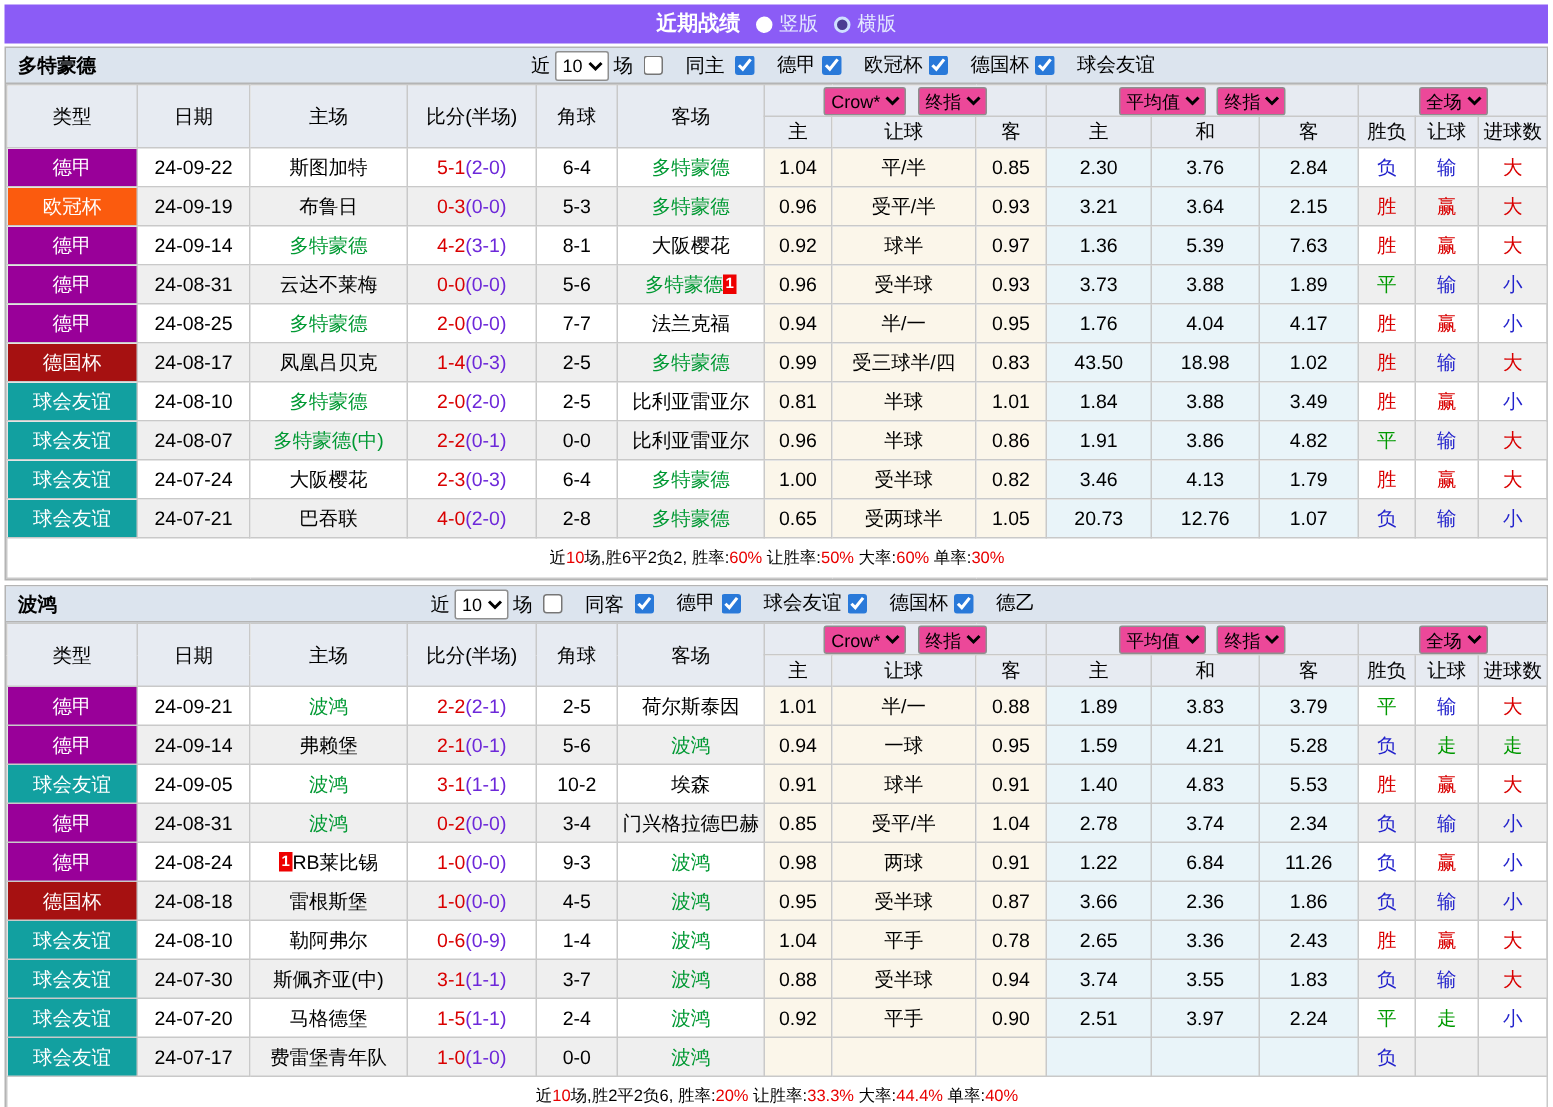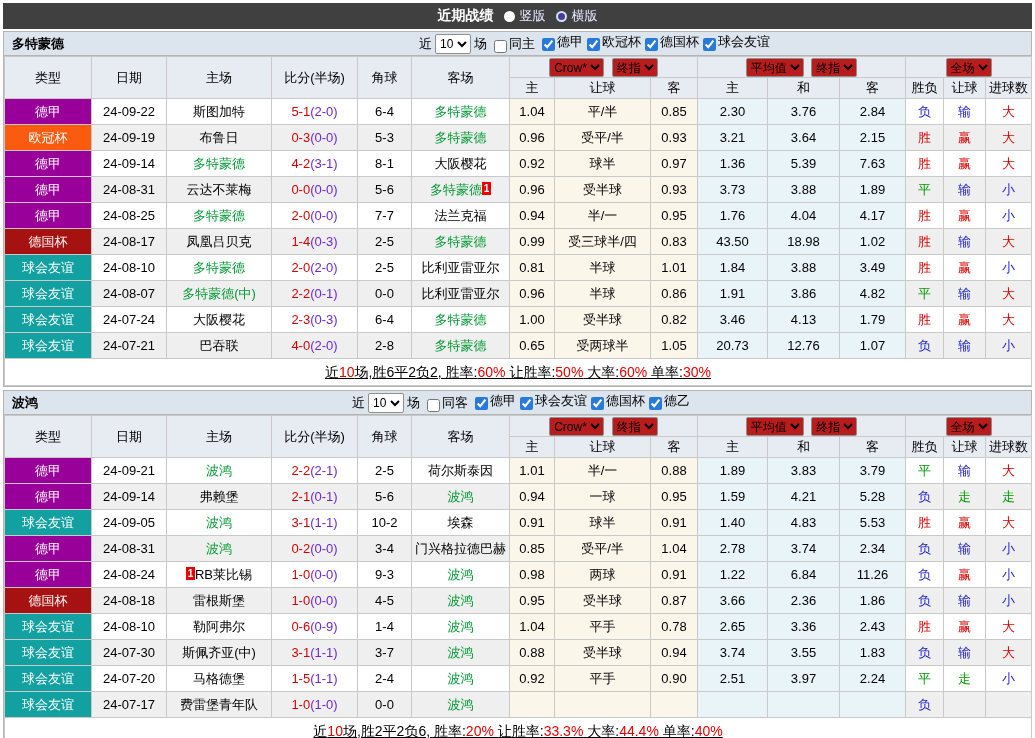--- a/index.html
+++ b/index.html
@@ -1,68 +1,68 @@
 <!DOCTYPE html>
 <html><head>
 <meta charset="utf-8">
 <style>
   * { box-sizing: border-box; }
   html,body { margin:0; padding:0; background:#fff; }
   body { width:1035px; font-family:"Liberation Sans","DejaVu Sans",sans-serif; color:#000; }
   .page { padding:3px; }
 
   
-  .topbar { background:#404040; height:26px; display:flex; align-items:center; justify-content:center;
+  .topbar { background:#8b5cf6; height:26px; display:flex; align-items:center; justify-content:center;
             gap:10px; margin-bottom:2px; }
   .topbar .title { color:#fff; font-weight:bold; font-size:14px; }
   .radio-group { display:flex; align-items:center; gap:5px; color:#e4e9ff; font-size:13px; }
   .radio-dot { display:inline-block; width:11px; height:11px; border-radius:50%; background:#fff; }
   .radio-ring { display:inline-block; width:11px; height:11px; border-radius:50%;
                 border:2px solid #cfe0ff; background:#4b3c92; }
 
   
   .section { border:1px solid #b4b4b4; }
   .section + .section { margin-top:3px; }
   .filter-row { background:#dce4ee; height:24px; display:flex; align-items:center;
                 padding:0 8px; font-size:13px; border-bottom:1px solid #b4b4b4; position:relative; }
   .team-name { font-weight:bold; }
   .filters { display:flex; align-items:center; gap:3px; margin-left:auto; white-space:nowrap; }
   .f-end-t1 { margin-right:253px; }
   .f-end-t2 { margin-right:333px; }
   .filters select { height:20px; font-size:12px; border:1px solid #8f8f8f; background:#fff; border-radius:2px; }
-  .chk { display:inline-flex; align-items:flex-end; gap:1px; }
+  .chk { display:inline-flex; align-items:center; gap:14px; }
   .chk input { width:13px; height:13px; margin:0 1px 0 4px; accent-color:#2979d9; }
 
   
   table { border-collapse:collapse; table-layout:fixed; width:100%; font-size:13px; }
   th, td { border:1px solid #c9c9c9; text-align:center; padding:0; height:25px;
            line-height:25px; overflow:hidden; white-space:nowrap; }
   thead th { background:#e7ebf2; font-weight:normal; height:20px; line-height:20px; }
   thead tr.grp th { height:21px; }
-  .sel-th select { height:19px; font-size:12px; border:1px solid #8f8f8f; background:#b91c1c;
+  .sel-th select { height:19px; font-size:12px; border:1px solid #8f8f8f; background:#ec4899;
                    border-radius:2px; margin:0 2px; vertical-align:middle; }
   tbody tr:nth-child(even) td { background:#efefef; }
   td.c-odds { background:#fbf6ea !important; }
   td.c-avg  { background:#e9f4f9 !important; }
 
   
   td.lg-dj   { background:#990099 !important; color:#fff; }
   td.lg-og   { background:#fb5b0e !important; color:#fff; }
   td.lg-dgb  { background:#a61111 !important; color:#fff; }
   td.lg-qhyy { background:#12a0a0 !important; color:#fff; }
 
   .t-green { color:#009933; }
   .s-main { color:#d90000; }
   .s-half { color:#6d28d9; }
   .r-red { color:#d90000; }
   .r-grn { color:#009900; }
   .r-blu { color:#2222cc; }
   .badge1 { display:inline-block; background:#ee0000; color:#fff; font-size:10px; font-weight:bold;
             height:13px; line-height:13px; min-width:9px; padding:0 1px; vertical-align:2px; }
-  td.summary { height:26px; line-height:26px; background:#fff !important; font-size:14px;text-decoration:underline; }
+  td.summary { height:26px; line-height:26px; background:#fff !important; font-size:11px; }
   .red { color:#e80000; }
 </style>
 </head>
 <body>
 
 <div class="page">
 
   <div class="topbar">
     <span class="title">近期战绩</span>
     <span class="radio-group">

